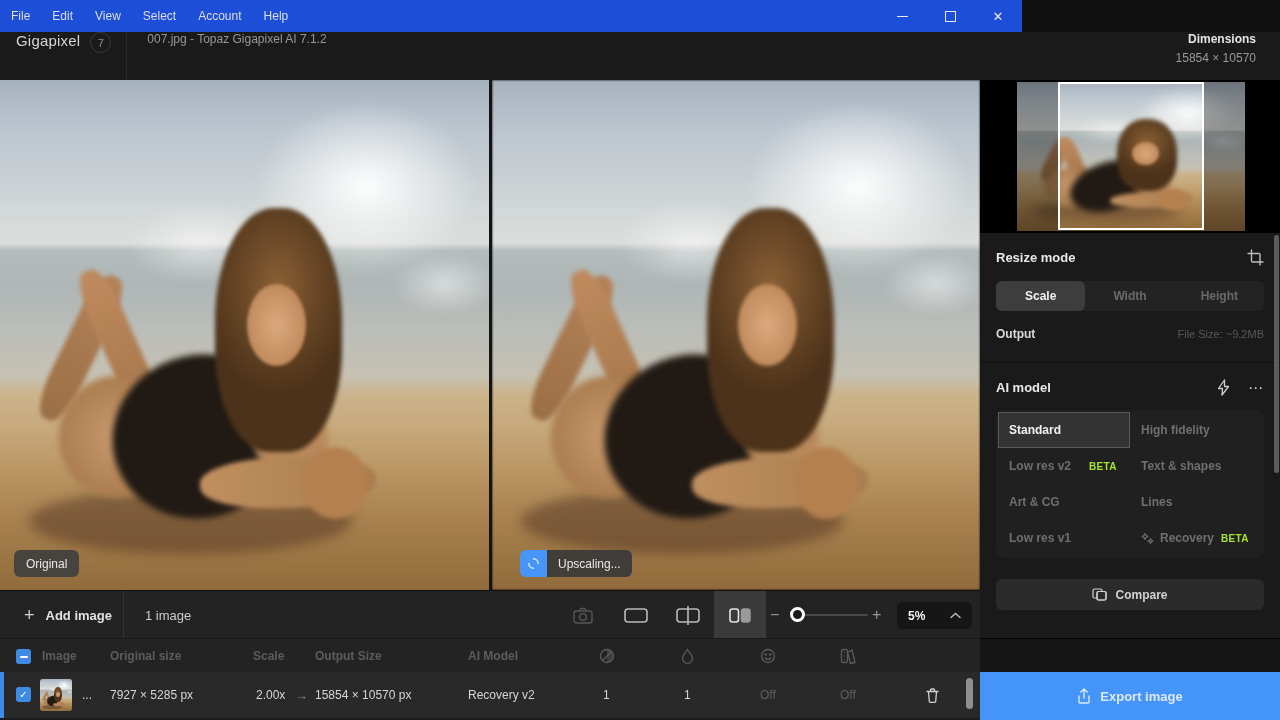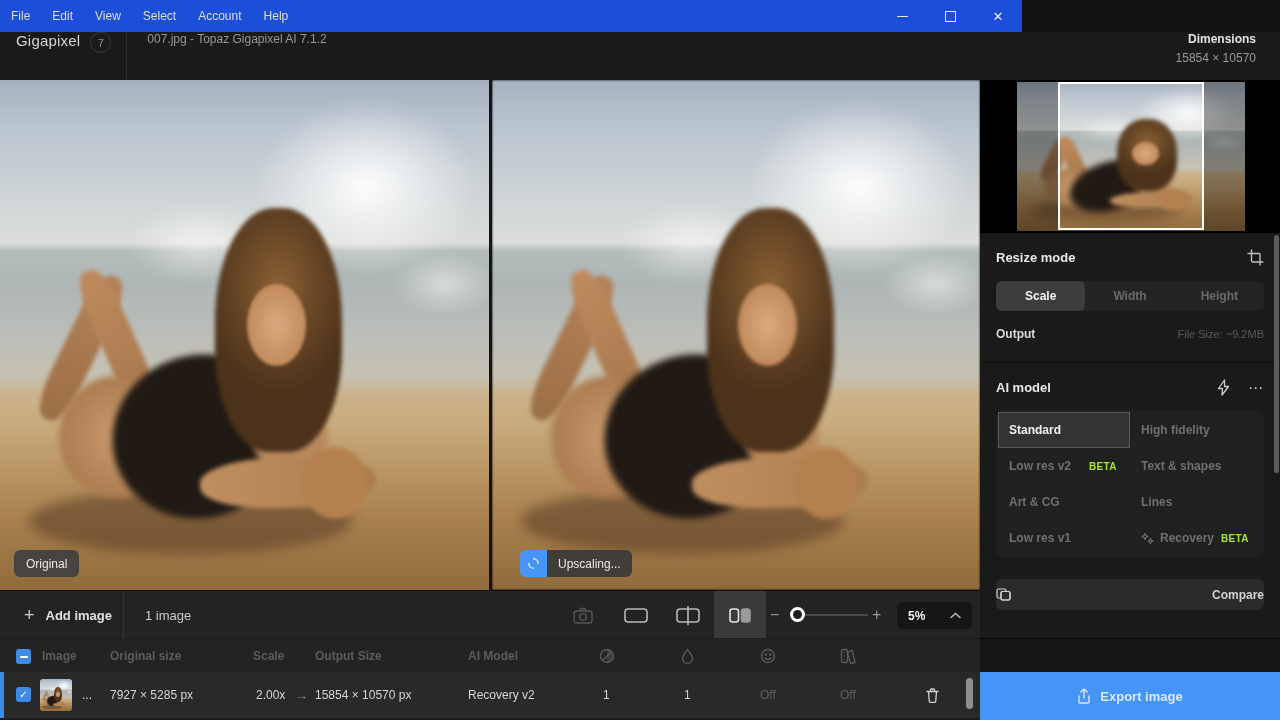--- a/index.html
+++ b/index.html
@@ -82,21 +82,21 @@
   .scale-btn.sel{background:#3d3d3d;color:#f1f1f1}
   .hr{height:1px;background:#101010;margin-top:21px}
   .ai-icons{display:flex;gap:17px;align-items:center}
   .models{margin:14px 16px 0;background:#202020;border-radius:8px;display:grid;grid-template-columns:1fr 1fr;padding:2px}
   .model{height:36px;display:flex;align-items:center;padding:16px 10px;color:#6f6f6f;font-size:12px;font-weight:700;
          border:1px solid transparent;border-radius:0;white-space:nowrap}
   .model.sel{background:#333;border-color:#5a5a5a;color:#f2f2f2}
   .beta{margin-left:auto;color:#a7e22e;font-size:10px;font-weight:700;letter-spacing:.4px;padding-right:2px}
   .model .mi{margin-right:6px;display:flex}
   .compare{margin:21px 16px 0;height:31px;background:#2b2b2b;border-radius:6px;display:flex;align-items:center;
-           justify-content:space-between;gap:8px;color:#d2d2d2;font-size:12px;font-weight:700}
+           justify-content:center;gap:8px;color:#d2d2d2;font-size:12px;font-weight:700}
   .side-scroll{position:absolute;right:1px;top:155px;width:5px;height:238px;background:#5c5c5c;border-radius:3px;z-index:4}
   .sidebar-gap{position:absolute;left:0;top:558px;width:300px;height:34px;background:#151515;border-top:1px solid #060606}
   .export{position:absolute;left:0;top:592px;width:300px;height:48px;background:#4594f7;display:flex;align-items:center;
           justify-content:center;gap:9px;color:#dcE9fb;font-size:13px;font-weight:700}
 
   
   .toolbar{position:absolute;left:0;top:590px;width:980px;height:48px;background:#232323;border-top:1px solid #101010}
   .add{position:absolute;left:24px;top:0;height:48px;display:flex;align-items:center;gap:11px;color:#e2e2e2;font-size:13px;font-weight:700}
   .plus-g{color:#cfcfcf;font-size:18px;font-weight:400;line-height:1}
   .tbdiv{position:absolute;left:123px;top:0;width:1px;height:48px;background:#343434}

